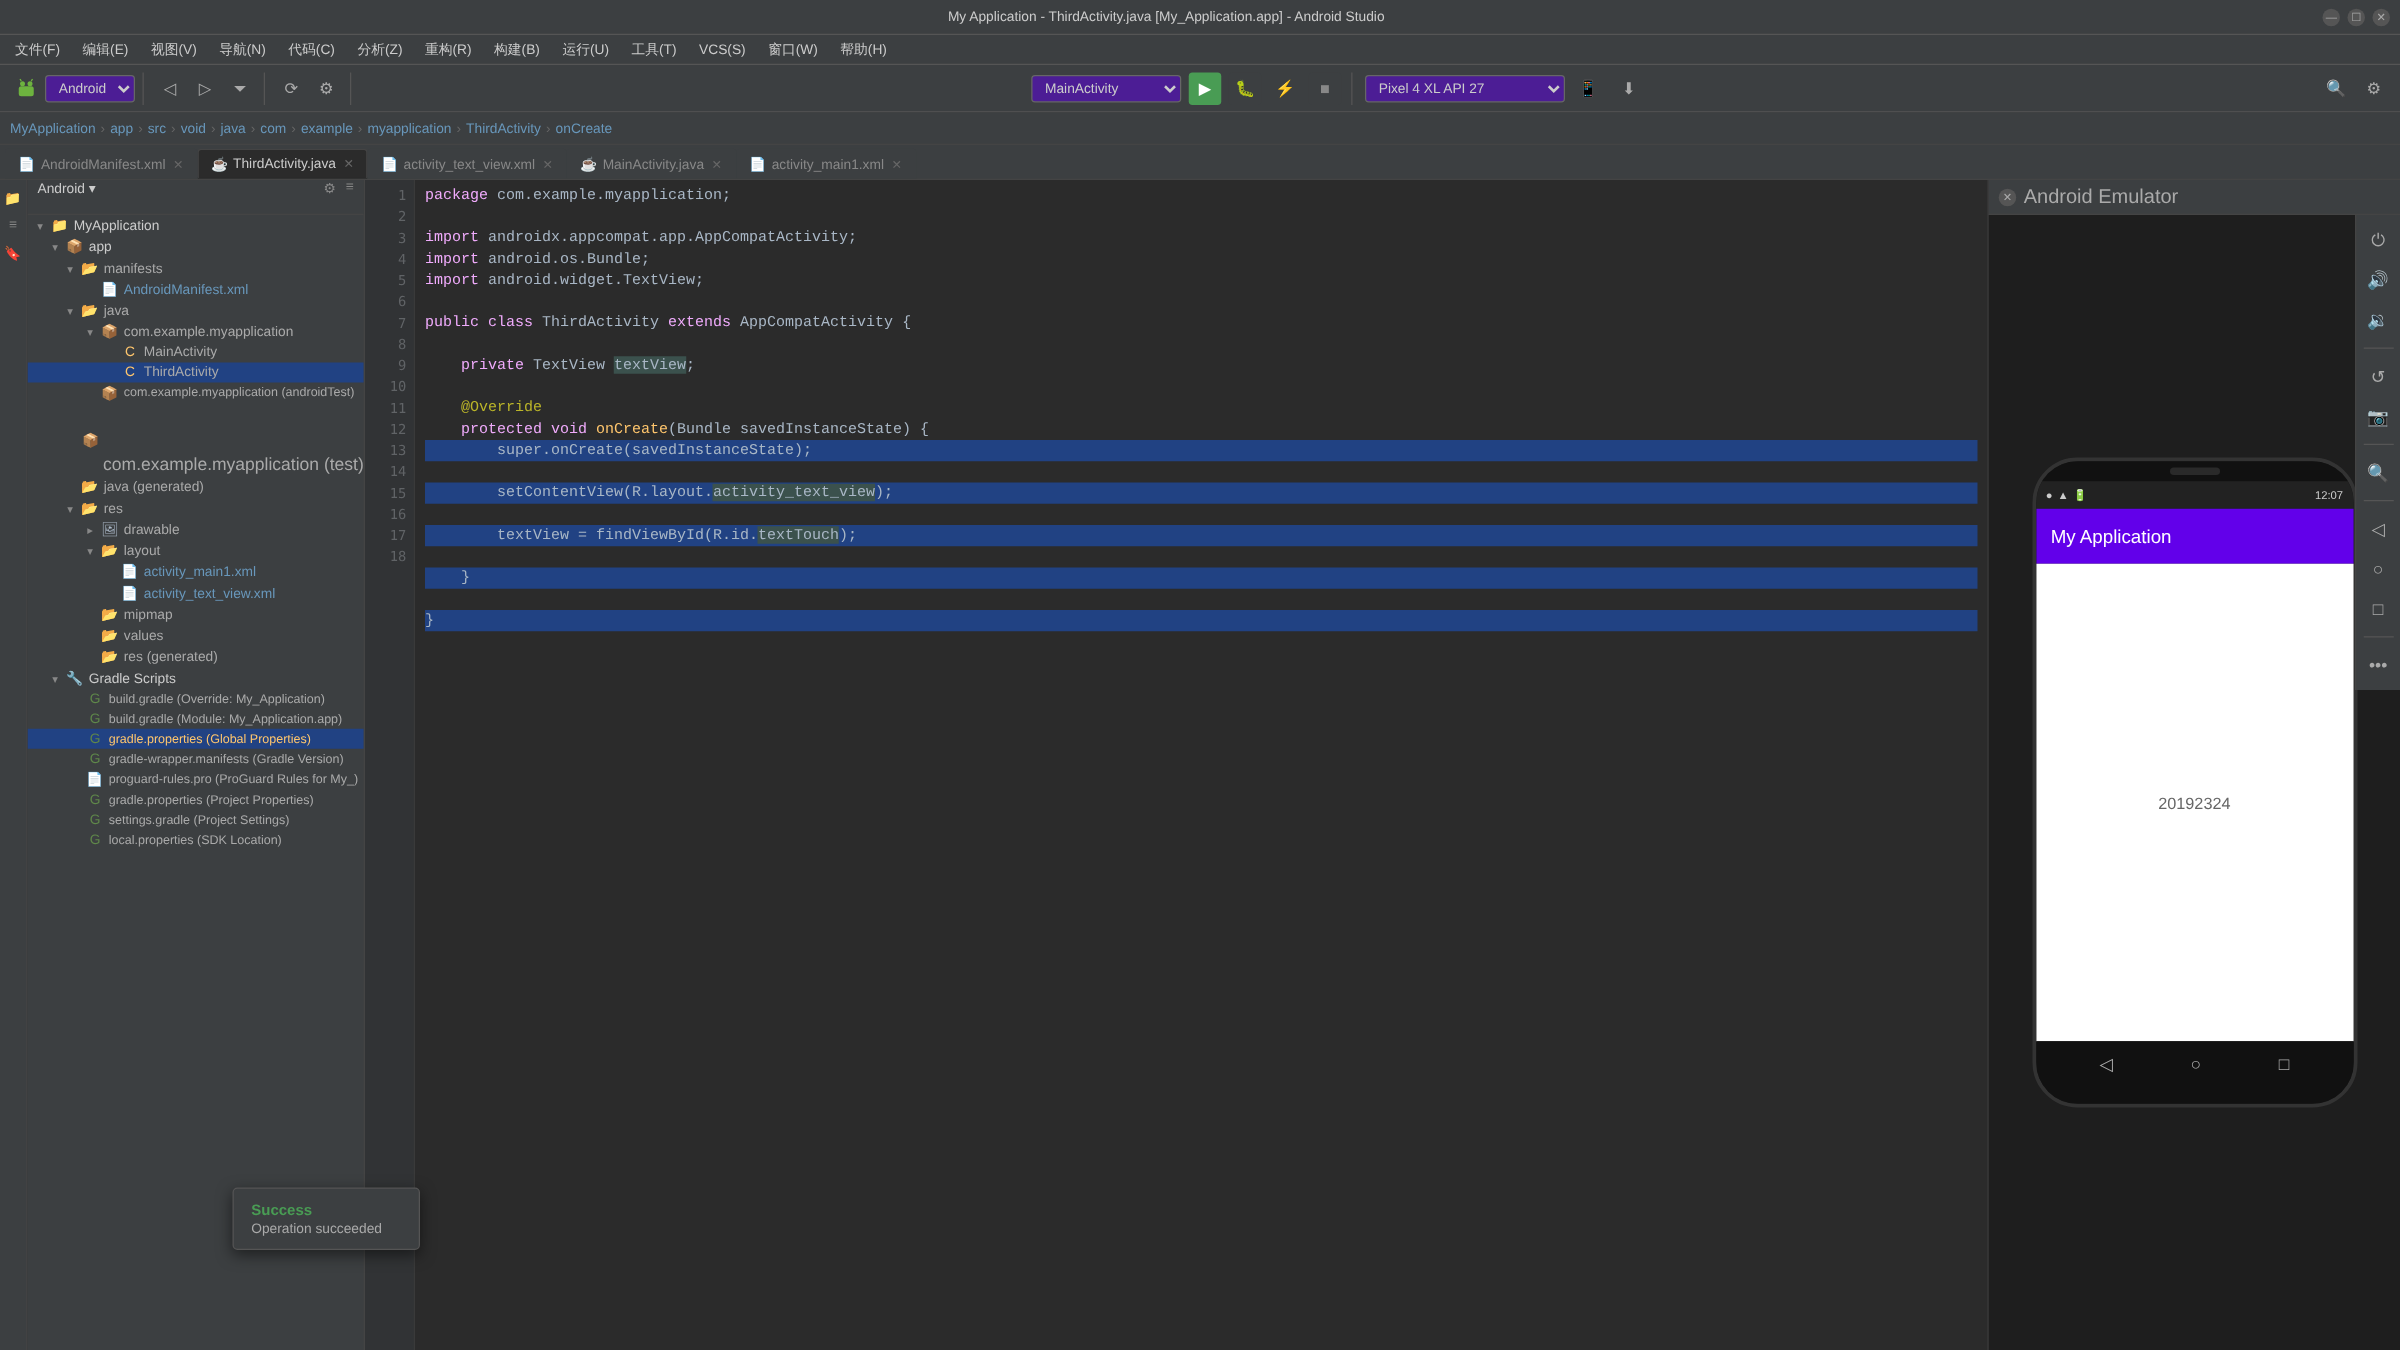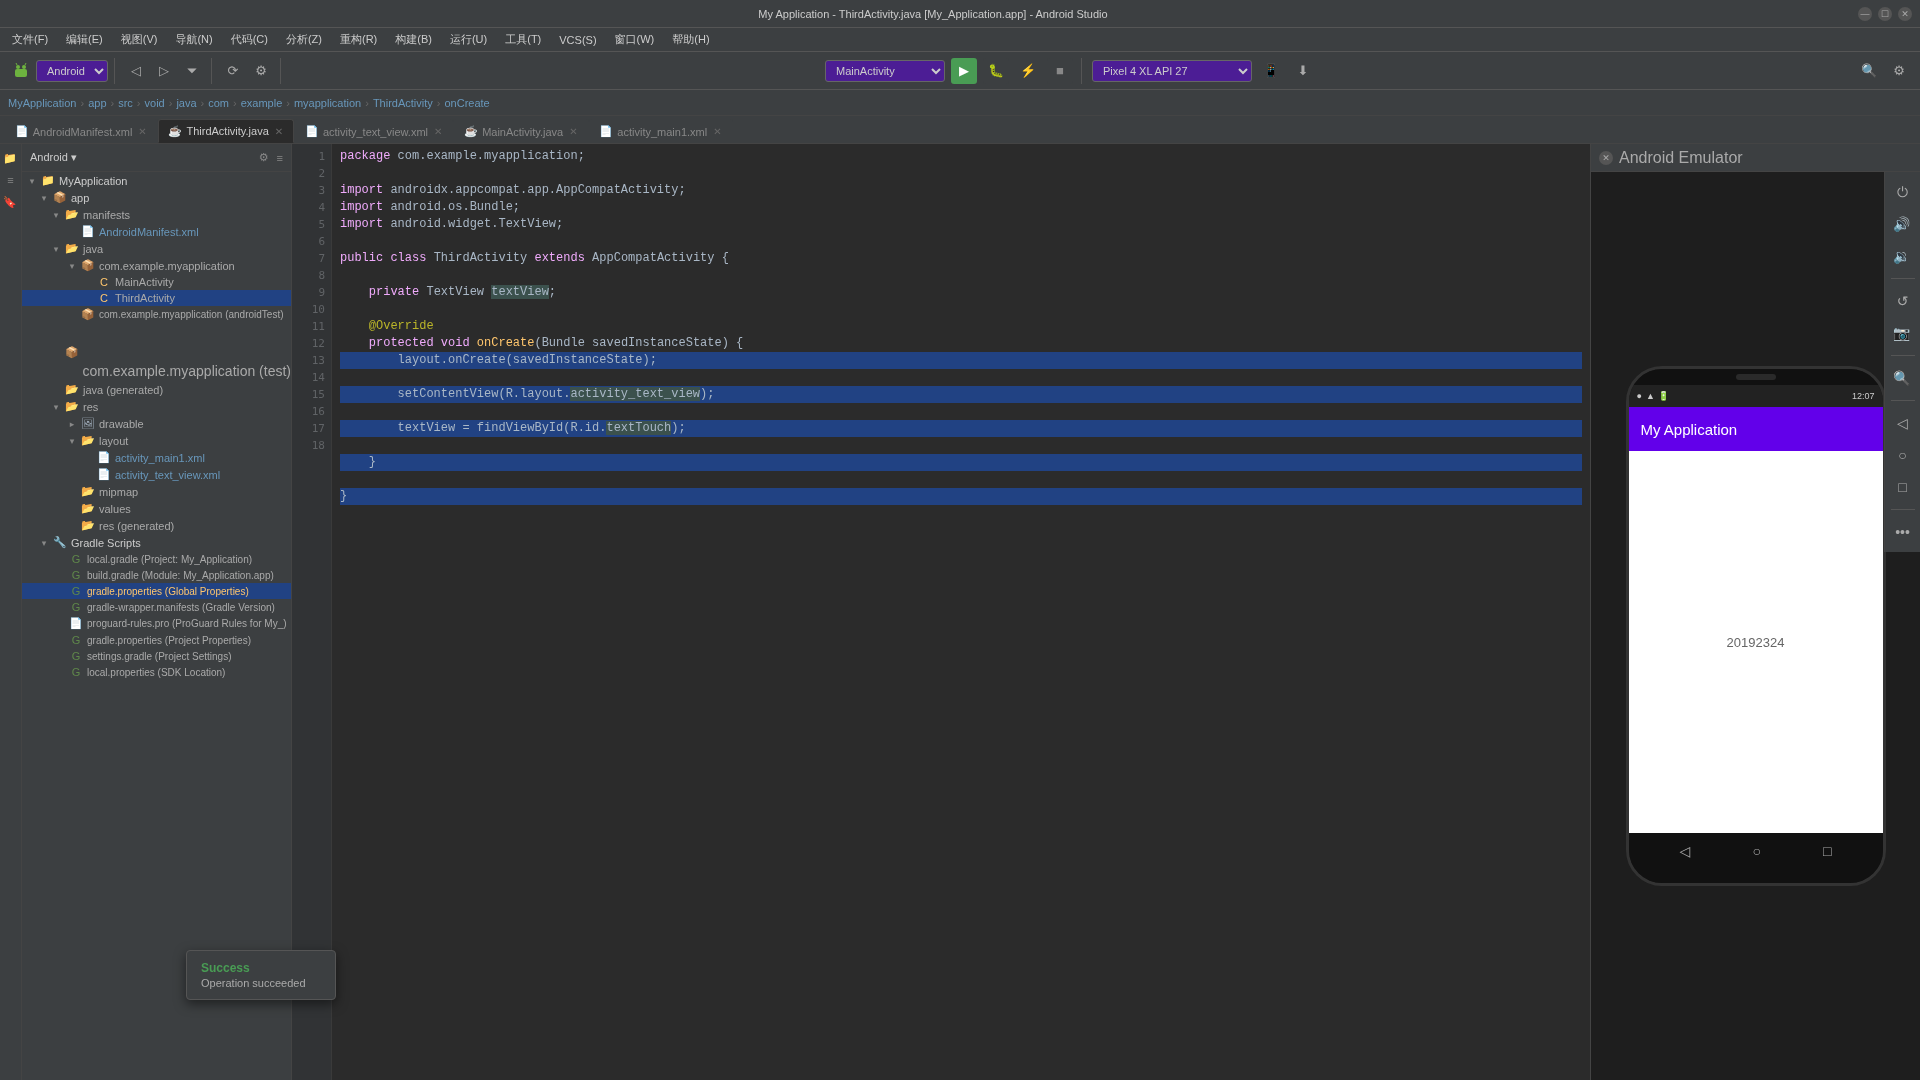--- a/index.html
+++ b/index.html
@@ -202,21 +202,20 @@
     #project-tree {
       width: 270px;
       background: #3c3f41;
       border-right: 1px solid #444;
       overflow-y: auto;
       font-size: 11px;
     }
     #project-tree-header {
       height: 28px;
       display: flex;
-      align-items: center;
       padding: 0 8px;
       font-size: 11px;
       color: #bbb;
       background: #3c3f41;
       border-bottom: 1px solid #444;
       gap: 4px;
     }
     .tree-item {
       display: flex;
       align-items: center;
@@ -691,21 +690,21 @@
       <span class="tree-label">res (generated)</span>
     </div>
     <div class="tree-item" style="padding-left:14px;">
       <span class="tree-arrow">▾</span>
       <span class="tree-icon">🔧</span>
       <span class="tree-label folder">Gradle Scripts</span>
     </div>
     <div class="tree-item" style="padding-left:30px;">
       <span class="tree-arrow"> </span>
       <span class="tree-icon" style="color:#5F884A;">G</span>
-      <span class="tree-label" style="font-size:10px;">local.gradle (Project: My_Application)</span>
+      <span class="tree-label" style="font-size:10px;">build.gradle (Override: My_Application)</span>
     </div>
     <div class="tree-item" style="padding-left:30px;">
       <span class="tree-arrow"> </span>
       <span class="tree-icon" style="color:#5F884A;">G</span>
       <span class="tree-label" style="font-size:10px;">build.gradle (Module: My_Application.app)</span>
     </div>
     <div class="tree-item" style="padding-left:30px;background:#214283;">
       <span class="tree-arrow"> </span>
       <span class="tree-icon" style="color:#5F884A;">G</span>
       <span class="tree-label highlighted" style="font-size:10px;">gradle.properties (Global Properties)</span>
@@ -764,21 +763,21 @@
 <span class="kw">import</span> androidx.appcompat.app.AppCompatActivity;
 <span class="kw">import</span> android.os.Bundle;
 <span class="kw">import</span> android.widget.TextView;
 
 <span class="kw">public class</span> <span class="cls">ThirdActivity</span> <span class="kw">extends</span> <span class="cls">AppCompatActivity</span> {
 
     <span class="kw">private</span> <span class="cls">TextView</span> <span style="background:#3B514D;color:#A9B7C6;">textView</span>;
 
     <span class="ann">@Override</span>
     <span class="kw">protected void</span> <span class="fn">onCreate</span>(<span class="cls">Bundle</span> savedInstanceState) {
-<span class="line-selected">        layout.onCreate(savedInstanceState);</span>
+<span class="line-selected">        super.onCreate(savedInstanceState);</span>
 <span class="line-selected">        setContentView(R.layout.<span style="background:#3B514D;">activity_text_view</span>);</span>
 <span class="line-selected">        textView = findViewById(R.id.<span style="background:#3B514D;">textTouch</span>);</span>
 <span class="line-selected">    }</span>
 <span class="line-selected">}</span>
 </div>
     </div>
 
     <div style="position:absolute;left:40px;top:4px;width:6px;height:100%;">
       
     </div>

